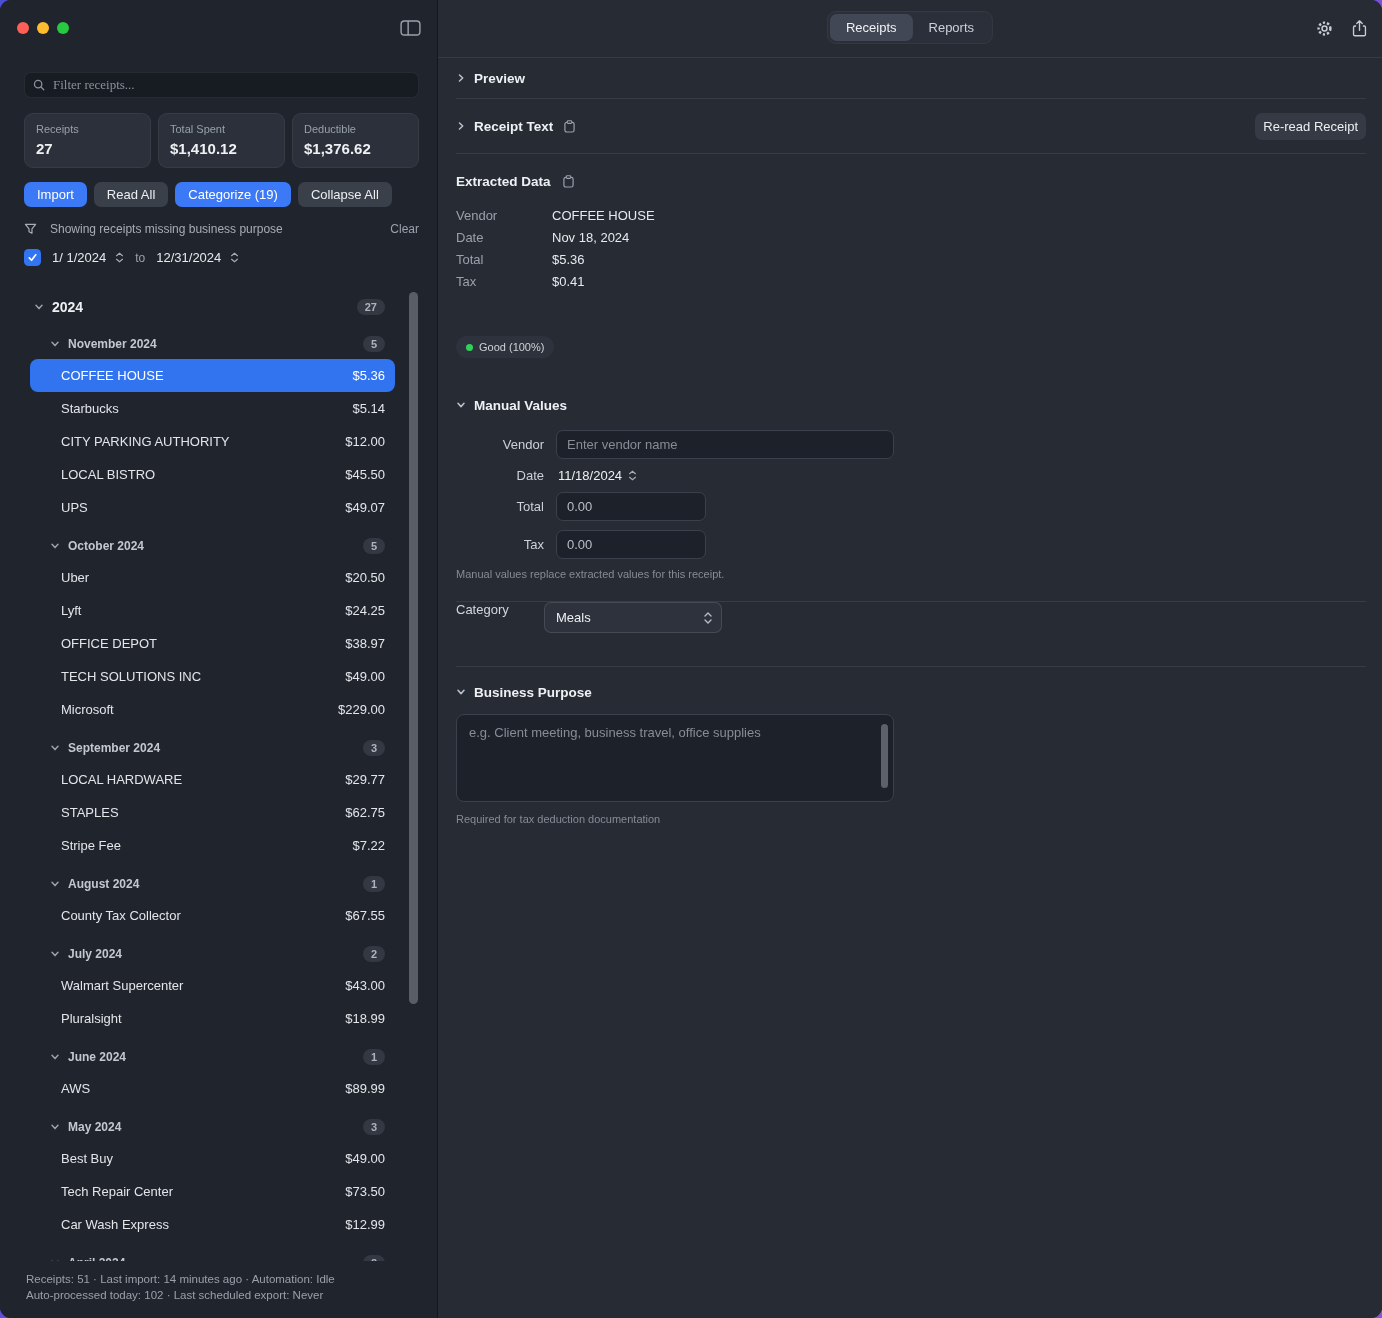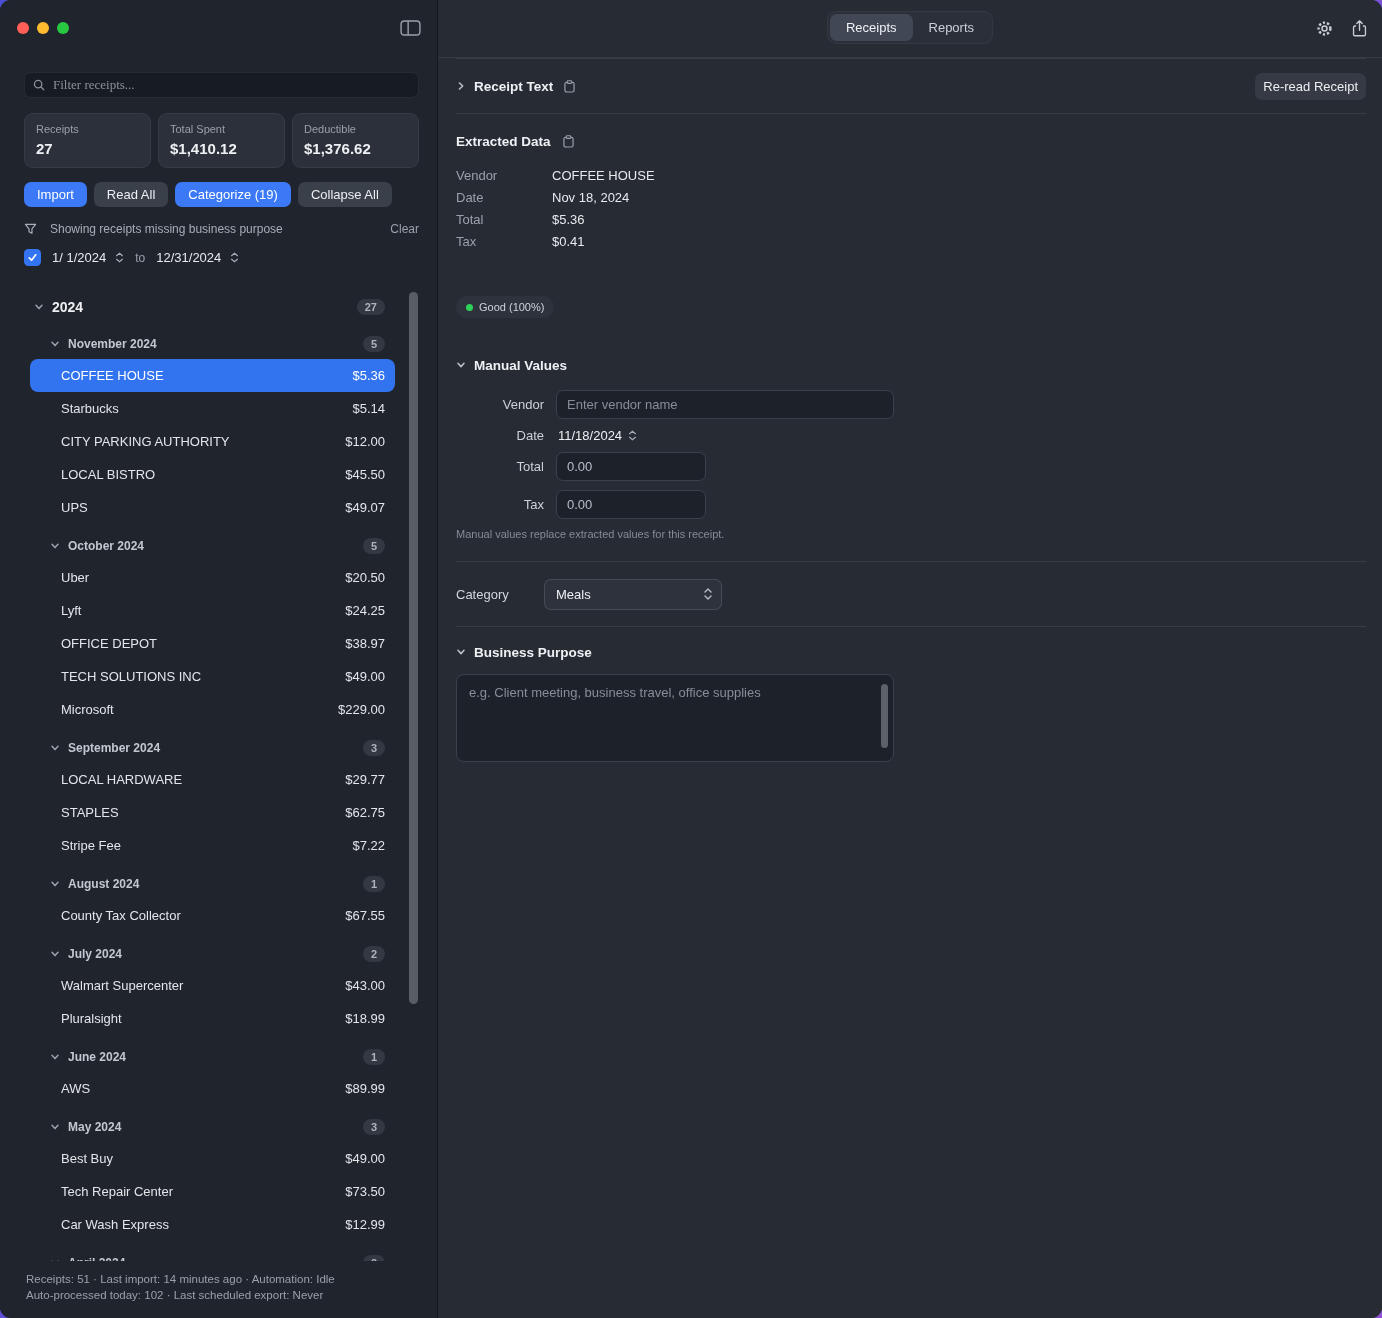--- a/index.html
+++ b/index.html
@@ -80,21 +80,21 @@
   .mv-form{margin-top:16px;}
   .frow{display:flex;align-items:center;margin-bottom:9px;}
   .flabel{width:88px;text-align:right;margin-right:12px;font-size:13px;color:#cdd1d8;flex:0 0 88px;}
   .tfield{background:#1d222a;border:1px solid #3b414c;border-radius:7px;height:29px;color:#e8eaee;font-size:13px;padding:0 10px;font-family:inherit;outline:none;box-sizing:border-box;}
   .tfield::placeholder{color:#868d97;}
   .tfield.vendor{width:338px;}
   .tfield.small{width:150px;color:#b9bfc8;}
   .date-text{font-size:13px;color:#eef0f3;margin:0 4px 0 2px;}
   .mv-note{margin-top:9px;font-size:11px;color:#858c96;}
 
-  .category-row{height:64px;display:flex;align-items:center;}
+  .category-row{height:64px;display:flex;}
   .cat-label{font-size:13px;color:#d3d7dd;width:88px;}
   .select{width:178px;height:31px;background:#2d323c;border:1px solid rgba(255,255,255,0.12);border-radius:7px;display:flex;align-items:center;padding:0 8px 0 11px;font-size:13px;color:#edeff2;box-sizing:border-box;}
   .updown{margin-left:auto;color:#b6bcc4;display:flex;}
 
   .bp{margin-top:16px;}
   .ta{position:relative;margin-top:13px;width:438px;height:88px;background:#1d222a;border:1px solid #3b414c;border-radius:8px;padding:10px 12px;font-size:13px;color:#868d97;box-sizing:border-box;}
   .ta-thumb{position:absolute;right:5px;top:9px;width:7px;height:64px;border-radius:3.5px;background:#5c616a;}
   .bp-note{margin-top:11px;font-size:11px;color:#858c96;}
 </style>
 </head>
@@ -355,20 +355,26 @@
             <svg viewBox="0 0 20 22" width="17" height="19">
                 <path d="M6 8 H4.5 A1.5 1.5 0 0 0 3 9.5 V18 A1.5 1.5 0 0 0 4.5 19.5 H15.5 A1.5 1.5 0 0 0 17 18 V9.5 A1.5 1.5 0 0 0 15.5 8 H14" fill="none" stroke="currentColor" stroke-width="1.6"></path>
                 <path d="M10 13 V2.5 M6.8 5.2 L10 2 L13.2 5.2" fill="none" stroke="currentColor" stroke-width="1.6" stroke-linecap="round" stroke-linejoin="round"></path>
               </svg>
           </span>
         </div>
       </div>
 
       <div class="main-body">
 
+        <div class="disc-row">
+          <svg class="chev" style="margin:0;color:#b9bec6;" viewBox="0 0 10 10">
+              <polyline points="3.5,2 6.7,5 3.5,8" fill="none" stroke="currentColor" stroke-width="1.6" stroke-linecap="round" stroke-linejoin="round"></polyline>
+            </svg>
+          <span class="disc-label">Preview</span>
+        </div>
         <div class="hr"></div>
 
         <div class="disc-row rt">
           <svg class="chev" style="margin:0;color:#b9bec6;" viewBox="0 0 10 10">
               <polyline points="3.5,2 6.7,5 3.5,8" fill="none" stroke="currentColor" stroke-width="1.6" stroke-linecap="round" stroke-linejoin="round"></polyline>
             </svg>
           <span class="disc-label">Receipt Text</span>
           <span class="copy-icon">
             <svg viewBox="0 0 12 14" width="11" height="13">
                 <rect x="1" y="2.4" width="10" height="10.6" rx="2" fill="none" stroke="currentColor" stroke-width="1.3"></rect>
@@ -473,18 +479,19 @@
           <div class="disc-row" style="height:18px;">
             <svg class="chev" style="margin:0;color:#b9bec6;" viewBox="0 0 10 10">
                 <polyline points="2,3.3 5,6.6 8,3.3" fill="none" stroke="currentColor" stroke-width="1.6" stroke-linecap="round" stroke-linejoin="round"></polyline>
               </svg>
             <span class="disc-label">Business Purpose</span>
           </div>
           <div class="ta">
             <span>e.g. Client meeting, business travel, office supplies</span>
             <span class="ta-thumb"></span>
           </div>
+          <div class="bp-note">Required for tax deduction documentation</div>
         </div>
 
       </div>
     </main>
   </div>
 </div>
 
 </body></html>

